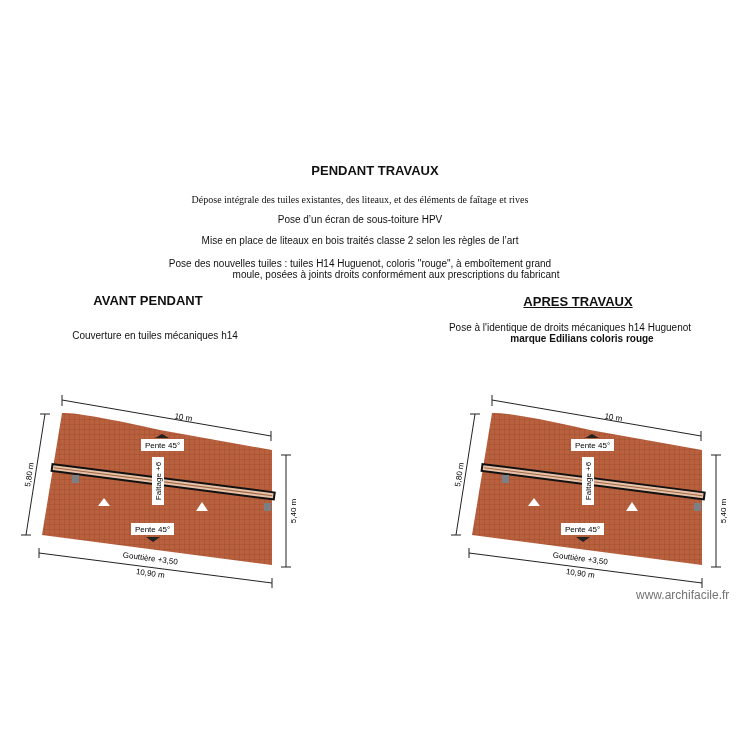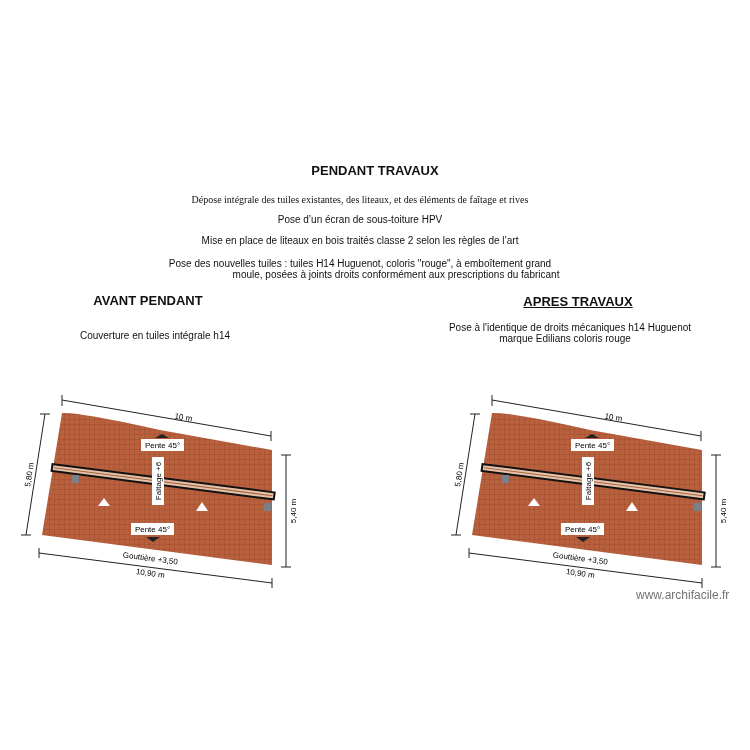--- a/index.html
+++ b/index.html
@@ -14,25 +14,25 @@
 <body>
 
 <div class="abs center title" style="left:0;width:750px;top:163px;font-size:13px;">PENDANT TRAVAUX</div>
 <div class="abs center line" style="left:0;width:720px;top:194px;font-family:Liberation Serif, serif;">Dépose intégrale des tuiles existantes, des liteaux, et des éléments de faîtage et rives</div>
 <div class="abs center line" style="left:0;width:720px;top:214px;text-align:center;">Pose d’un écran de sous-toiture HPV</div>
 <div class="abs center line" style="left:0;width:720px;top:235px;">Mise en place de liteaux en bois traités classe 2 selon les règles de l’art</div>
 <div class="abs center line" style="left:0;width:720px;top:258px;">Pose des nouvelles tuiles : tuiles H14 Huguenot, coloris "rouge", à emboîtement grand</div>
 <div class="abs center line" style="left:0;width:720px;top:269px;margin-left:36px;">moule, posées à joints droits conformément aux prescriptions du fabricant</div>
 
 <div class="abs center title" style="left:40px;width:216px;top:293px;">AVANT PENDANT</div>
-<div class="abs center line" style="left:20px;width:270px;top:330px;">Couverture en tuiles intégrale h14</div>
+<div class="abs center line" style="left:20px;width:270px;top:330px;">Couverture en tuiles mécaniques h14</div>
 
 <div class="abs center title" style="left:470px;width:216px;top:294px;text-decoration:underline;">APRES TRAVAUX</div>
 <div class="abs center line" style="left:420px;width:300px;top:322px;">Pose à l'identique de droits mécaniques h14 Huguenot</div>
-<div class="abs center line" style="left:415px;width:300px;top:333px;">marque Edilians coloris rouge</div>
+<div class="abs center line" style="left:432px;width:300px;top:333px;font-weight:bold;">marque Edilians coloris rouge</div>
 
 <svg class="abs" style="left:20px;top:380px;" width="290" height="215" viewBox="0 0 290 215">
   <defs>
     <pattern id="tiles1" width="5" height="5" patternUnits="userSpaceOnUse">
       <rect width="5" height="5" fill="#b9603e"></rect>
       <path d="M0 4.5 H5 M4.5 0 V5" stroke="#a2502f" stroke-width="0.6"></path>
     </pattern>
   </defs>
 
   <path d="M42 33 Q60 32 140 50 L252 70 L252 185 L22 155 Z" fill="url(#tiles1)"></path>

